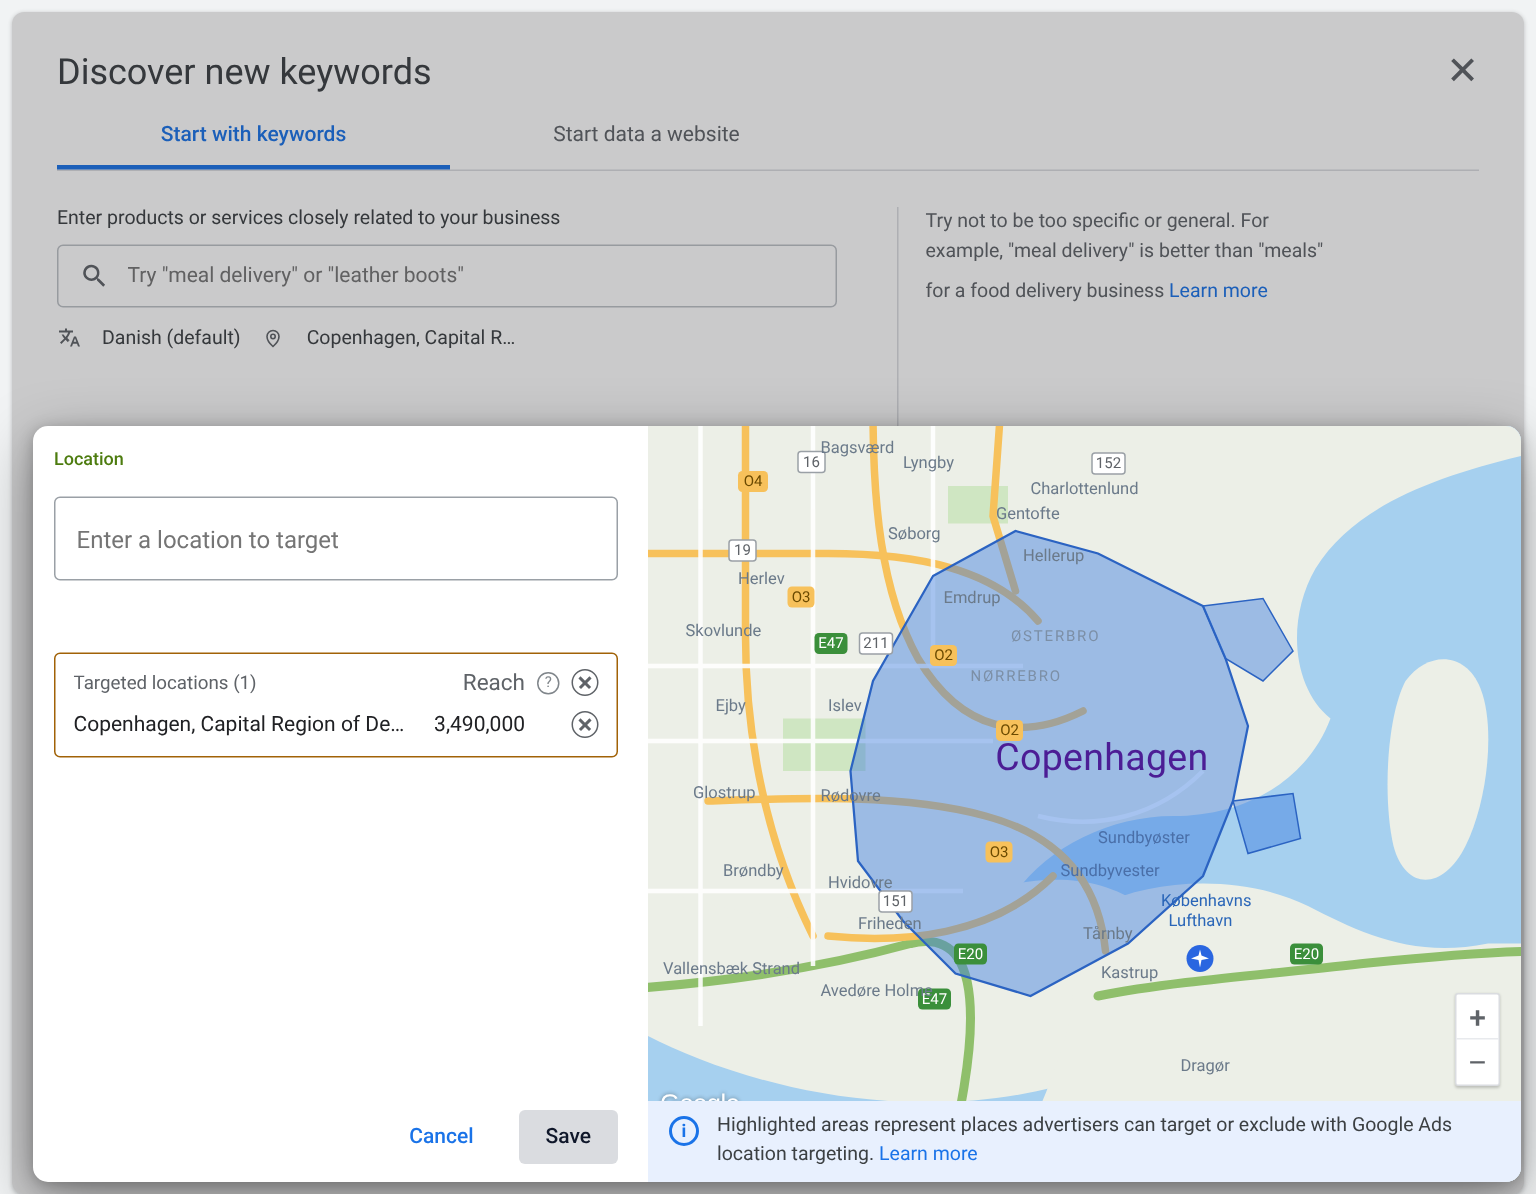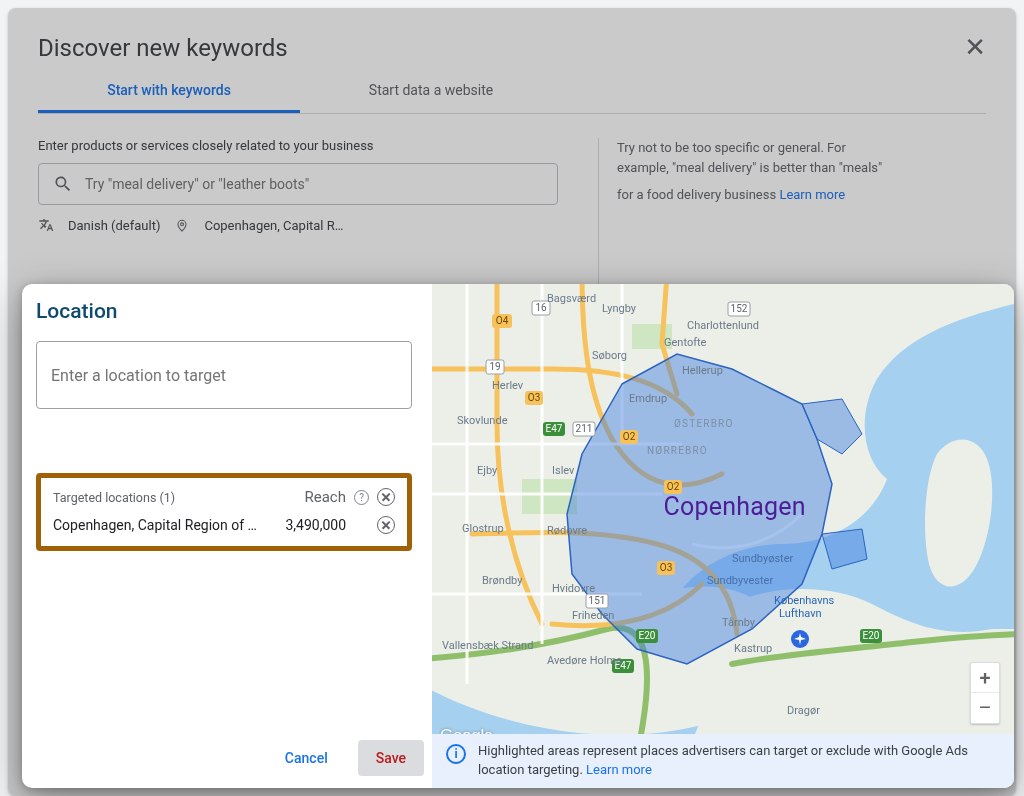--- a/index.html
+++ b/index.html
@@ -22,38 +22,38 @@
     .bd-search { border:1px solid #bdc1c6; border-radius:4px; height:42px; display:flex; align-items:center; padding:0 14px; gap:12px; }
     .bd-search input { border:none; outline:none; font-size:14px; flex:1; background:transparent; }
     .bd-chips { margin-top:12px; display:flex; gap:14px; align-items:center; font-size:13px; color:#3c4043;}
     .bd-chips svg, .bd-chips .ic { width:16px; height:16px; fill:#5f6368; flex:none; }
     .bd-sect2 { margin-top: 66px; font-size:13px; color:#3c4043; display:flex; align-items:center; gap:6px;}
     .helpcirc { width:15px; height:15px; border:1.3px solid #80868b; border-radius:50%; display:inline-flex; align-items:center; justify-content:center; font-size:10px; color:#80868b;}
 
     
     .modal { position:absolute; left:22px; top:284px; right:10px; bottom:8px; background:#fff; border-radius:10px; box-shadow: 0 2px 10px rgba(0,0,0,.25), 0 12px 40px rgba(0,0,0,.35); display:flex; overflow:hidden; }
     .m-left { width:410px; padding:15px 20px 12px 14px; display:flex; flex-direction:column; position:relative;}
-    .m-title { font-size:21px; font-weight:500; color:#0c4a6e; margin-bottom:18px;}
-    .m-input { border:1.5px solid #9aa0a6; border-radius:4px; height:68px; display:flex; align-items:center; padding:17px 14px; }
+    .m-title { font-size:12px; font-weight:500; color:#4d7c0f; margin-bottom:18px;}
+    .m-input { border:1.5px solid #9aa0a6; border-radius:4px; height:56px; display:flex; align-items:center; padding:17px 14px; }
     .m-input input { border:none; outline:none; font-size:16px; color:#5f6368; flex:1; }
-    .m-box { border:5px solid #a16207; border-radius:4px; margin-top:64px; padding:10px 12px 12px; font-size:13px; color:#5f6368;}
+    .m-box { border:1px solid #a16207; border-radius:4px; margin-top:48px; padding:10px 12px 12px; font-size:13px; color:#5f6368;}
     .m-row { display:flex; align-items:center; gap:8px; }
     .m-row.head { margin-bottom:10px; color:#5f6368; font-size:12.5px;}
     .m-row .grow { flex:1; overflow:hidden; text-overflow:ellipsis; white-space:nowrap;}
     .m-row .grow.black { color:#202124; font-size:14px;}
     .m-row .num { width:72px; text-align:right; color:#202124; font-size:14px;}
     .m-row .num.head { color:#5f6368; font-size:15px;}
     .xcirc { width:18px; height:18px; border:1.6px solid #5f6368; border-radius:50%; position:relative; flex:none; cursor:pointer;}
     .xcirc::before, .xcirc::after { content:''; position:absolute; left:3px; right:3px; top:50%; height:1.6px; background:#5f6368;}
     .xcirc::before { transform: translateY(-50%) rotate(45deg);}
     .xcirc::after  { transform: translateY(-50%) rotate(-45deg);}
-    .m-actions { position:absolute; bottom:12px; right:8px; display:flex; gap:12px; align-items:center;}
+    .m-actions { position:absolute; bottom:12px; right:20px; display:flex; gap:12px; align-items:center;}
     .btn { height:36px; padding:0 18px; border-radius:4px; font-size:14px; font-weight:500; display:inline-flex; align-items:center; cursor:pointer;}
     .btn.cancel { color:#1a73e8; background:transparent;}
-    .btn.save { background:#dadce0; color:#b91c1c; cursor:not-allowed;}
+    .btn.save { background:#dadce0; color:#0f172a; cursor:not-allowed;}
 
     .m-right { flex:1; position:relative; background:#e7eef6;}
     .map { position:absolute; inset:0; }
 
     .zoom { position:absolute; right:14px; bottom:64px; width:30px; background:#fff; border:1px solid #dadce0; border-radius:2px; box-shadow:0 1px 2px rgba(0,0,0,.2);}
     .zoom div { height:30px; display:flex; align-items:center; justify-content:center; font-size:20px; color:#5f6368; cursor:pointer;}
     .zoom div:first-child { border-bottom:1px solid #e8eaed; font-weight:500;}
 
     .attrib { position:absolute; right:4px; bottom:40px; font-size:10px; color:#5f6368; background:rgba(255,255,255,.8); padding:1px 4px; display:flex; gap:6px;}
     .attrib span { border-left:1px solid #bbb; padding-left:6px;} .attrib span:first-child{border:none;padding-left:0;}

